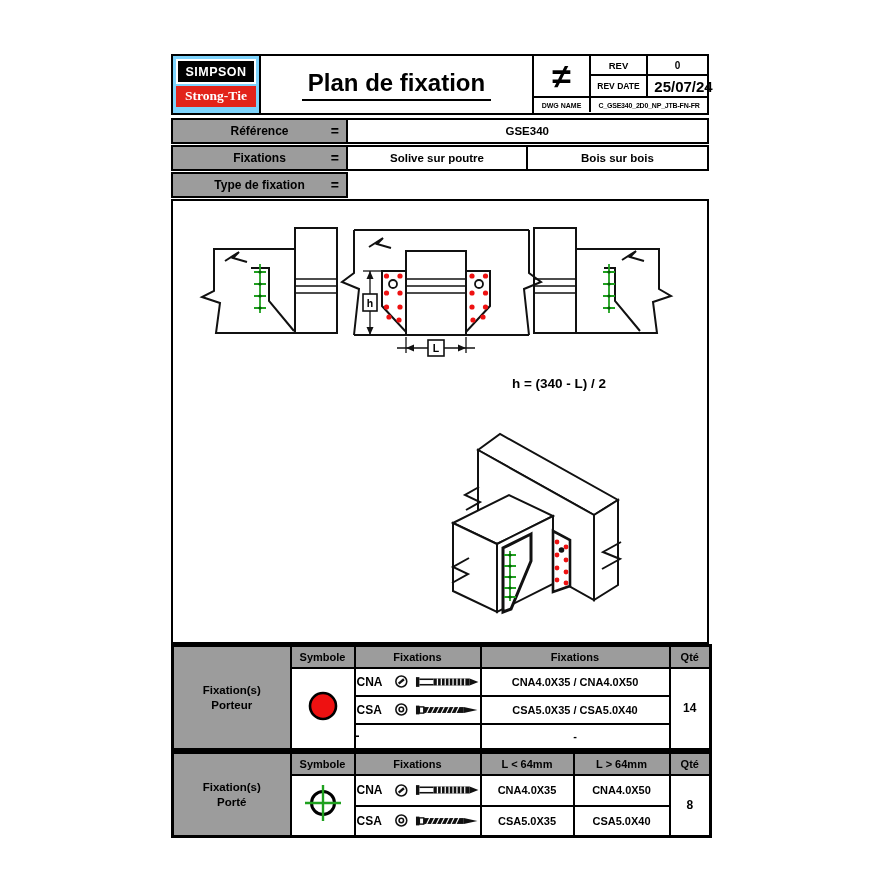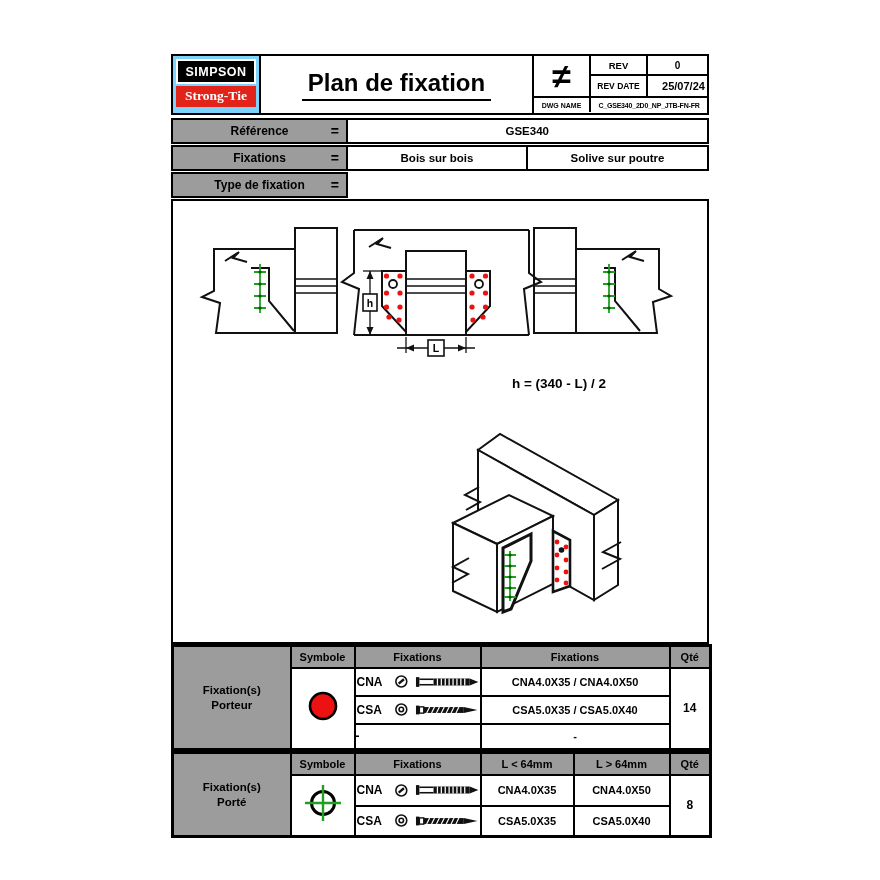--- a/index.html
+++ b/index.html
@@ -16,21 +16,21 @@
   .logo-bot{background:#e2231a;color:#fff;font-family:"Liberation Serif","DejaVu Serif",serif;
             font-weight:bold;font-size:13.5px;text-align:center;padding:2px 0 3px;margin-top:2px;}
   #title-cell{flex:1;border-right:2.5px solid #000;display:flex;align-items:center;justify-content:center;}
   #title-cell span{font-size:24px;font-weight:bold;border-bottom:2.5px solid #000;padding:0 6px 2px;}
   #hdr-right{width:173px;display:grid;grid-template-columns:57px 57px 59px;grid-template-rows:20px 20px 16px;}
   .hcell{box-sizing:border-box;display:flex;align-items:center;justify-content:center;font-weight:bold;background:#fff;}
   .neq{grid-row:1/3;grid-column:1;border-right:2px solid #000;font-size:34px;}
   .rev-l{grid-row:1;grid-column:2;border-right:2px solid #000;border-bottom:2px solid #000;font-size:9.5px;}
   .rev-v{grid-row:1;grid-column:3;border-bottom:2px solid #000;font-size:10px;}
   .revd-l{grid-row:2;grid-column:2;border-right:2px solid #000;font-size:8.5px;}
-  .revd-v{grid-row:2;grid-column:3;font-size:11px;padding-left:12px;}
+  .revd-v{grid-row:2;grid-column:3;font-size:15px;padding-left:12px;}
   .dwg-l{grid-row:3;grid-column:1;border-top:2px solid #000;border-right:2px solid #000;font-size:7px;}
   .dwg-v{grid-row:3;grid-column:2/4;border-top:2px solid #000;font-size:7px;letter-spacing:-.2px;}
 
   
   .info-row{left:0;width:538px;height:26px;display:flex;}
   .info-label{width:177px;background:#9c9c9c;border:2.5px solid #000;box-sizing:border-box;position:relative;
               display:flex;align-items:center;justify-content:center;font-weight:bold;font-size:12px;}
   .info-label .eq{position:absolute;right:7px;font-size:14px;}
   .info-vals{flex:1;display:flex;margin-left:-2.5px;}
   .info-val{flex:1;background:#fff;border:2.5px solid #000;box-sizing:border-box;display:flex;
@@ -99,22 +99,22 @@
     <div class="info-vals">
       <div class="info-val">GSE340</div>
     </div>
   </div>
   <div class="info-row abs" style="top:91px">
     <div class="info-label">
       <span>Fixations</span>
       <span class="eq">=</span>
     </div>
     <div class="info-vals">
+      <div class="info-val">Solive sur poutre</div>
       <div class="info-val">Bois sur bois</div>
-      <div class="info-val">Solive sur poutre</div>
     </div>
   </div>
   <div class="info-row abs" style="top:118px">
     <div class="info-label">
       <span>Type de fixation</span>
       <span class="eq">=</span>
     </div>
   </div>
 
   <div id="draw" class="abs">

